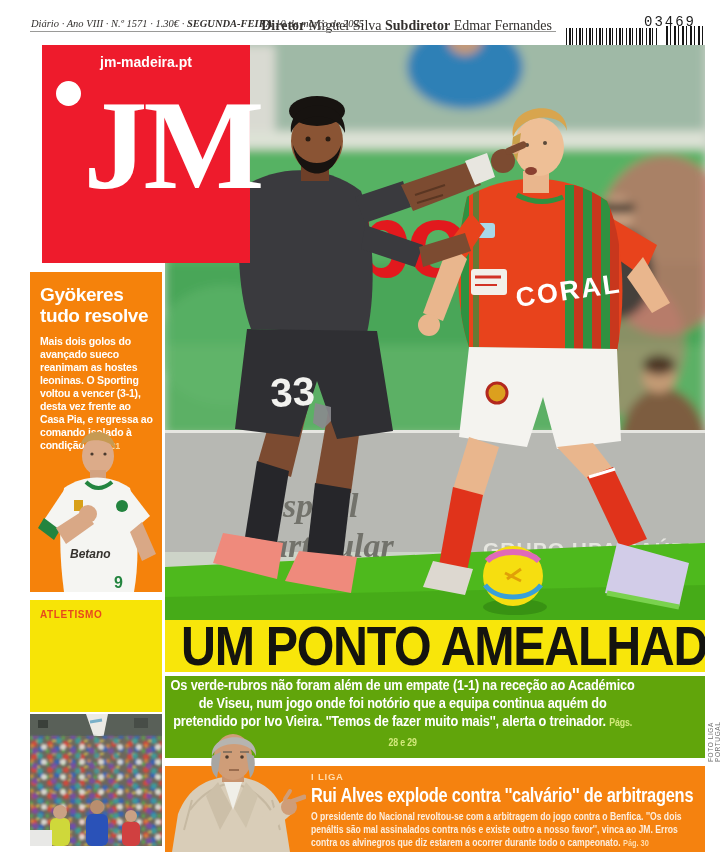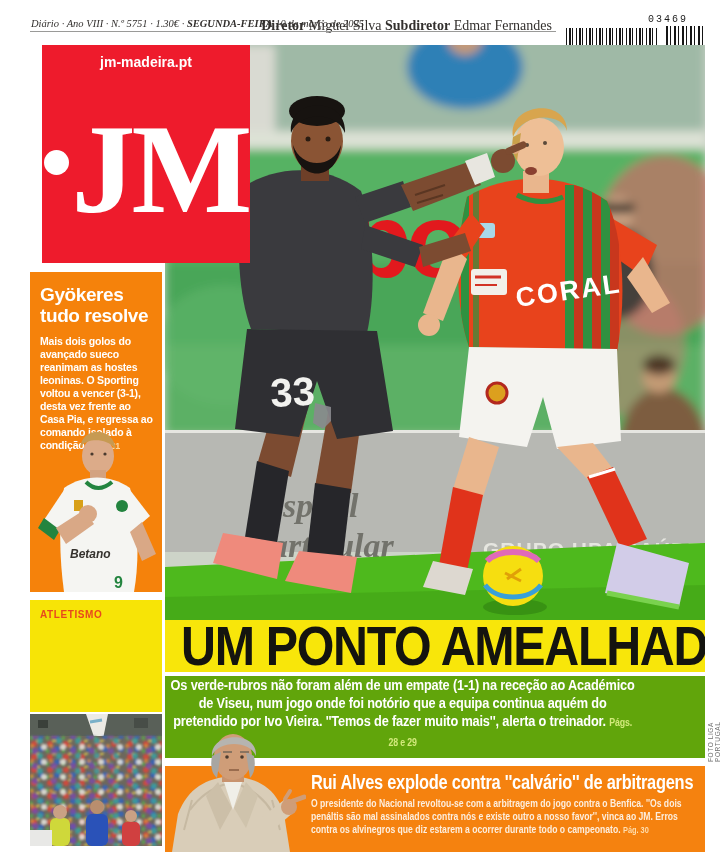--- a/index.html
+++ b/index.html
@@ -8,31 +8,31 @@
   .abs{position:absolute}
 
   
   .mh-left{left:31px;top:18px;font-family:"Liberation Serif",serif;font-style:italic;font-size:10.5px;color:#33302e}
   .mh-left b,.mh-right b{font-weight:bold}
   .mh-right{right:176px;top:18px;font-family:"Liberation Serif",serif;font-size:14px;color:#33302e}
   .mh-rule{left:30px;top:31px;width:526px;height:1px;background:#9a9a98}
 
   
   .bc-wrap{left:562px;top:8px;width:146px;height:72px;background:#fff}
-  .bc-issue{position:absolute;right:20px;top:6px;font-size:10px;letter-spacing:2px;color:#1c1c1c;font-family:"Liberation Mono",monospace}
+  .bc-issue{position:absolute;right:12px;top:6px;font-size:14px;letter-spacing:2px;color:#1c1c1c;font-family:"Liberation Mono",monospace}
   .bc-big{position:absolute;left:4px;top:20px;width:92px;height:38px;
     background:repeating-linear-gradient(90deg,#151515 0 1px,#fff 1px 3px,#151515 3px 5px,#fff 5px 6px,#151515 6px 7px,#fff 7px 10px)}
   .bc-digits{position:absolute;left:0;top:59px;width:100px;text-align:center;font-size:7px;letter-spacing:1.5px;color:#1c1c1c;font-family:"Liberation Mono",monospace}
   .bc-small{position:absolute;left:104px;top:18px;width:40px;height:52px;
     background:repeating-linear-gradient(90deg,#151515 0 2px,#fff 2px 4px,#151515 4px 5px,#fff 5px 8px)}
 
   
   .jm-box{left:42px;top:45px;width:208px;height:218px;background:#ee1b2c;z-index:5}
   .jm-site{position:absolute;left:0;top:9px;width:100%;text-align:center;color:#fff;font-weight:bold;font-size:14px}
-  .jm-logo{position:absolute;left:0;top:36px;width:100%;height:176px;display:flex;align-items:center;justify-content:center;
+  .jm-logo{position:absolute;left:12px;top:36px;width:100%;height:176px;display:flex;align-items:flex-start;justify-content:center;
     font-family:"Liberation Serif",serif;font-weight:bold;color:#fff;font-size:128px;line-height:1;letter-spacing:-4px}
   .jm-dot{display:inline-block;width:25px;height:25px;border-radius:50%;background:#fff;margin:0 3px 14px 0}
 
   
   .photo{left:165px;top:45px;width:540px;height:575px;z-index:1}
 
   
   .strip-head{left:165px;top:620px;width:540px;height:52px;background:#f8e60a;z-index:2;display:flex;align-items:center;padding-left:16px;overflow:hidden}
   .strip-head span{display:inline-block;white-space:nowrap;transform:scaleX(.88);transform-origin:0 50%;
     font-size:55px;font-weight:bold;color:#14140f;letter-spacing:-1.5px}
@@ -69,21 +69,21 @@
   .sb-y-ref{color:#ef8a0d;font-size:9px;font-weight:bold}
 
   .runners{left:30px;top:714px;width:132px;height:132px;z-index:2}
 </style>
 </head>
 <body>
 
 <div class="page">
 
   <div class="abs mh-left">
-    <span>Diário · Ano VIII · N.º 5751 · 1.30€ ·</span>
+    <span>Diário · Ano VIII · N.º 1571 · 1.30€ ·</span>
     <b>SEGUNDA-FEIRA</b>
     <span>10 de março de 2025</span>
   </div>
   <div class="abs mh-right">
     <b>Diretor</b>
     <span>Miguel Silva</span>
     <b>Subdiretor</b>
     <span>Edmar Fernandes</span>
   </div>
   <div class="abs mh-rule"></div>
@@ -247,20 +247,21 @@
   <div class="abs strip-deck">
     <p class="deck-inner">
       <span>Os verde-rubros não foram além de um empate (1-1) na receção ao Académico de Viseu, num jogo onde foi notório que a equipa continua aquém do pretendido por Ivo Vieira. ''Temos de fazer muito mais'', alerta o treinador.</span>
       <span class="deck-ref">Págs. 28 e 29</span>
     </p>
   </div>
   <div class="abs credit">FOTO LIGA PORTUGAL</div>
 
   <div class="abs bstory">
     <div class="bs-text">
+      <div class="bs-kicker">I LIGA</div>
       <div><span class="bs-head">Rui Alves explode contra ''calvário'' de arbitragens</span></div>
       <p class="bs-body">
         <span>O presidente do Nacional revoltou-se com a arbitragem do jogo contra o Benfica. ''Os dois penáltis são mal assinalados contra nós e existe outro a nosso favor'', vinca ao JM. Erros contra os alvinegros que diz estarem a ocorrer durante todo o campeonato.</span>
         <span class="bs-ref">Pág. 30</span>
       </p>
     </div>
   </div>
 
   <div class="abs rui">
     <svg width="146" height="122" viewBox="0 0 146 122">

